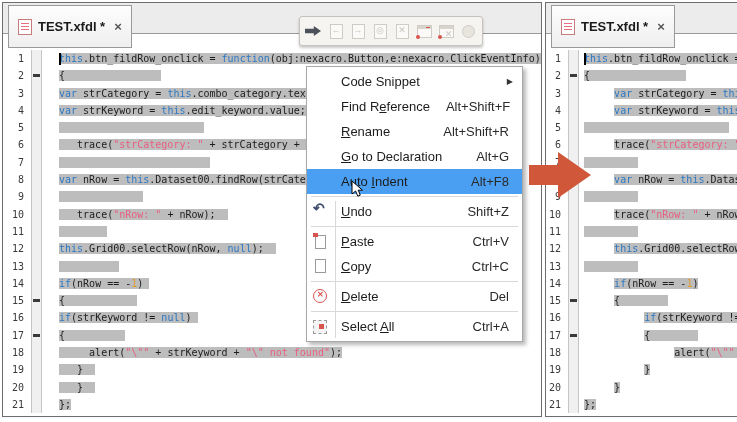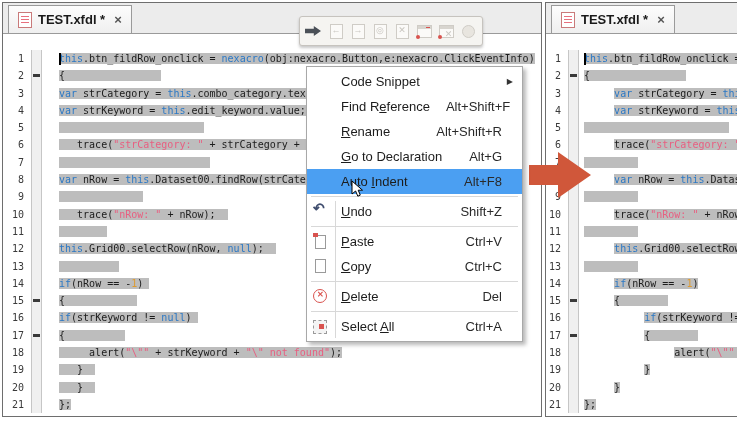--- a/index.html
+++ b/index.html
@@ -6,21 +6,21 @@
   body{width:737px;height:422px;background:#ffffff;position:relative;overflow:hidden;
        font-family:"Liberation Sans",sans-serif;}
 
   
   .panel{position:absolute;top:2px;height:413px;background:#ffffff;border:1px solid #6e6e6e;overflow:hidden;}
   .panel-left{left:2px;width:538px;}
   .panel-right{left:545px;width:200px;}
 
   .tabbar{height:30px;background:#ececec;border-bottom:1px solid #9a9a9a;position:relative;}
   .tab{position:absolute;left:5px;top:2px;height:27px;background:linear-gradient(#fdfdfd,#efefef);
-       border:1px solid #9a9a9a;display:flex;align-items:center;padding:0 9px;gap:6px;}
+       border:1px solid #9a9a9a;display:flex;align-items:center;padding:7px 9px;gap:6px;}
   .tabtitle{font-weight:bold;font-size:13px;color:#1a1a1a;white-space:pre;}
   .tabclose{font-size:13px;color:#555;font-weight:bold;margin-left:3px;cursor:default;}
   .docicon{width:12px;height:14px;background:#fff;border:1px solid #c97a7a;position:relative;flex:none;}
   .docicon .doclines{position:absolute;left:2px;right:2px;top:3px;height:8px;
        background:repeating-linear-gradient(#e8707e 0 1px,transparent 1px 3px);}
 
   .code{padding-top:16px;font-family:"DejaVu Sans Mono",monospace;font-size:10px;color:#1c1c1c;}
   .cl{display:flex;height:17.3px;line-height:17.3px;white-space:pre;}
   .gut{text-align:right;color:#3a3a3a;flex:none;padding-right:5px;}
   .panel-left .gut{width:21px;}
@@ -50,21 +50,21 @@
   .tbi-win{position:absolute;top:3px;left:2px;width:13px;height:11px;border:1px solid #cfccc6;background:#fbfaf8;}
   .tbi-winbar{position:absolute;top:0;left:0;right:0;height:3px;background:#d8d5cf;}
   .tbi-reddot{position:absolute;left:1px;bottom:1px;width:4px;height:4px;background:#d9534f;border-radius:50%;}
   .tbi-redline{position:absolute;top:1px;right:1px;width:4px;height:1px;background:#d9534f;}
   .tbi-circle{position:absolute;top:3px;left:3px;width:11px;height:11px;border:1px solid #cfccc6;border-radius:50%;background:#e8e5df;}
 
   
   .menu{position:absolute;left:306px;top:66px;width:215px;z-index:40;background:#ffffff;
        border:1px solid #a8a8a8;box-shadow:3px 3px 4px rgba(0,0,0,.28);padding:2px 0;font-size:13px;color:#1c1c1c;}
   .gutline{position:absolute;left:28px;top:134px;bottom:3px;width:1px;background:#d8d8d8;}
-  .mi{height:25px;display:flex;align-items:center;position:relative;padding-left:34px;padding-right:20px;text-align:right;}
+  .mi{height:25px;display:flex;align-items:center;position:relative;padding-left:34px;padding-right:13px;text-align:right;}
   .mi .lab{white-space:pre;}
   .mi .u{text-decoration:underline;}
   .mi .sc{margin-left:auto;padding-left:16px;color:#2a2a2a;white-space:pre;}
   .mi.dis,.mi.dis .sc{color:#b8b8b8;}
   .mi.hl{background:#4b9ff2;}
   .subarr{position:absolute;right:9px;top:8px;font-size:8px;color:#333;}
   .msep{height:5px;position:relative;}
   .msep::after{content:"";position:absolute;left:4px;right:4px;top:2px;height:1px;background:#d8d8d8;}
   .mic{position:absolute;left:5px;top:4px;width:17px;height:17px;}
   .mic-undo::before{content:"\21B6";position:absolute;left:1px;top:-3px;font-size:14px;font-weight:bold;color:#3f4d6e;}
@@ -89,21 +89,21 @@
     <div class="tab">
       <span class="docicon">
           <span class="doclines"></span>
         </span>
       <span class="tabtitle">TEST.xfdl *</span>
       <span class="tabclose">×</span>
     </div>
   </div>
   <div class="code">
     <div id="lines-left">
-        <div class="cl"><span class="gut">1</span><span class="foldcol"></span><span class="lt"><span class="caret"></span><span class="sel"><span class="tk-k">this</span><span class="tk-p">.btn_fildRow_onclick = </span><span class="tk-k">nexacro</span><span class="tk-p">(obj:nexacro.Button,e:nexacro.ClickEventInfo)</span></span></span></div>
+        <div class="cl"><span class="gut">1</span><span class="foldcol"></span><span class="lt"><span class="caret"></span><span class="sel"><span class="tk-k">this</span><span class="tk-p">.btn_fildRow_onclick = </span><span class="tk-k">function</span><span class="tk-p">(obj:nexacro.Button,e:nexacro.ClickEventInfo)</span></span></span></div>
         <div class="cl"><span class="gut">2</span><span class="foldcol"><span class="fm"></span></span><span class="lt"><span class="sel"><span class="tk-p">{                </span></span></span></div>
         <div class="cl"><span class="gut">3</span><span class="foldcol"></span><span class="lt"><span class="sel"><span class="tk-k">var</span><span class="tk-p"> strCategory = </span><span class="tk-k">this</span><span class="tk-p">.combo_category.text;</span></span></span></div>
         <div class="cl"><span class="gut">4</span><span class="foldcol"></span><span class="lt"><span class="sel"><span class="tk-k">var</span><span class="tk-p"> strKeyword = </span><span class="tk-k">this</span><span class="tk-p">.edit_keyword.value;</span></span></span></div>
         <div class="cl"><span class="gut">5</span><span class="foldcol"></span><span class="lt"><span class="sel"><span class="tk-p">                        </span></span></span></div>
         <div class="cl"><span class="gut">6</span><span class="foldcol"></span><span class="lt"><span class="sel"><span class="tk-p">   trace(</span><span class="tk-s">"strCategory: "</span><span class="tk-p"> + strCategory + </span><span class="tk-s">", strKeyword: "</span><span class="tk-p"> + strKeyword);</span></span></span></div>
         <div class="cl"><span class="gut">7</span><span class="foldcol"></span><span class="lt"><span class="sel"><span class="tk-p">                         </span></span></span></div>
         <div class="cl"><span class="gut">8</span><span class="foldcol"></span><span class="lt"><span class="sel"><span class="tk-k">var</span><span class="tk-p"> nRow = </span><span class="tk-k">this</span><span class="tk-p">.Dataset00.findRow(strCategory, strKeyword);</span></span></span></div>
         <div class="cl"><span class="gut">9</span><span class="foldcol"></span><span class="lt"><span class="sel"><span class="tk-p">              </span></span></span></div>
         <div class="cl"><span class="gut">10</span><span class="foldcol"></span><span class="lt"><span class="sel"><span class="tk-p">   trace(</span><span class="tk-s">"nRow: "</span><span class="tk-p"> + nRow);  </span></span></span></div>
         <div class="cl"><span class="gut">11</span><span class="foldcol"></span><span class="lt"><span class="sel"><span class="tk-p">        </span></span></span></div>

